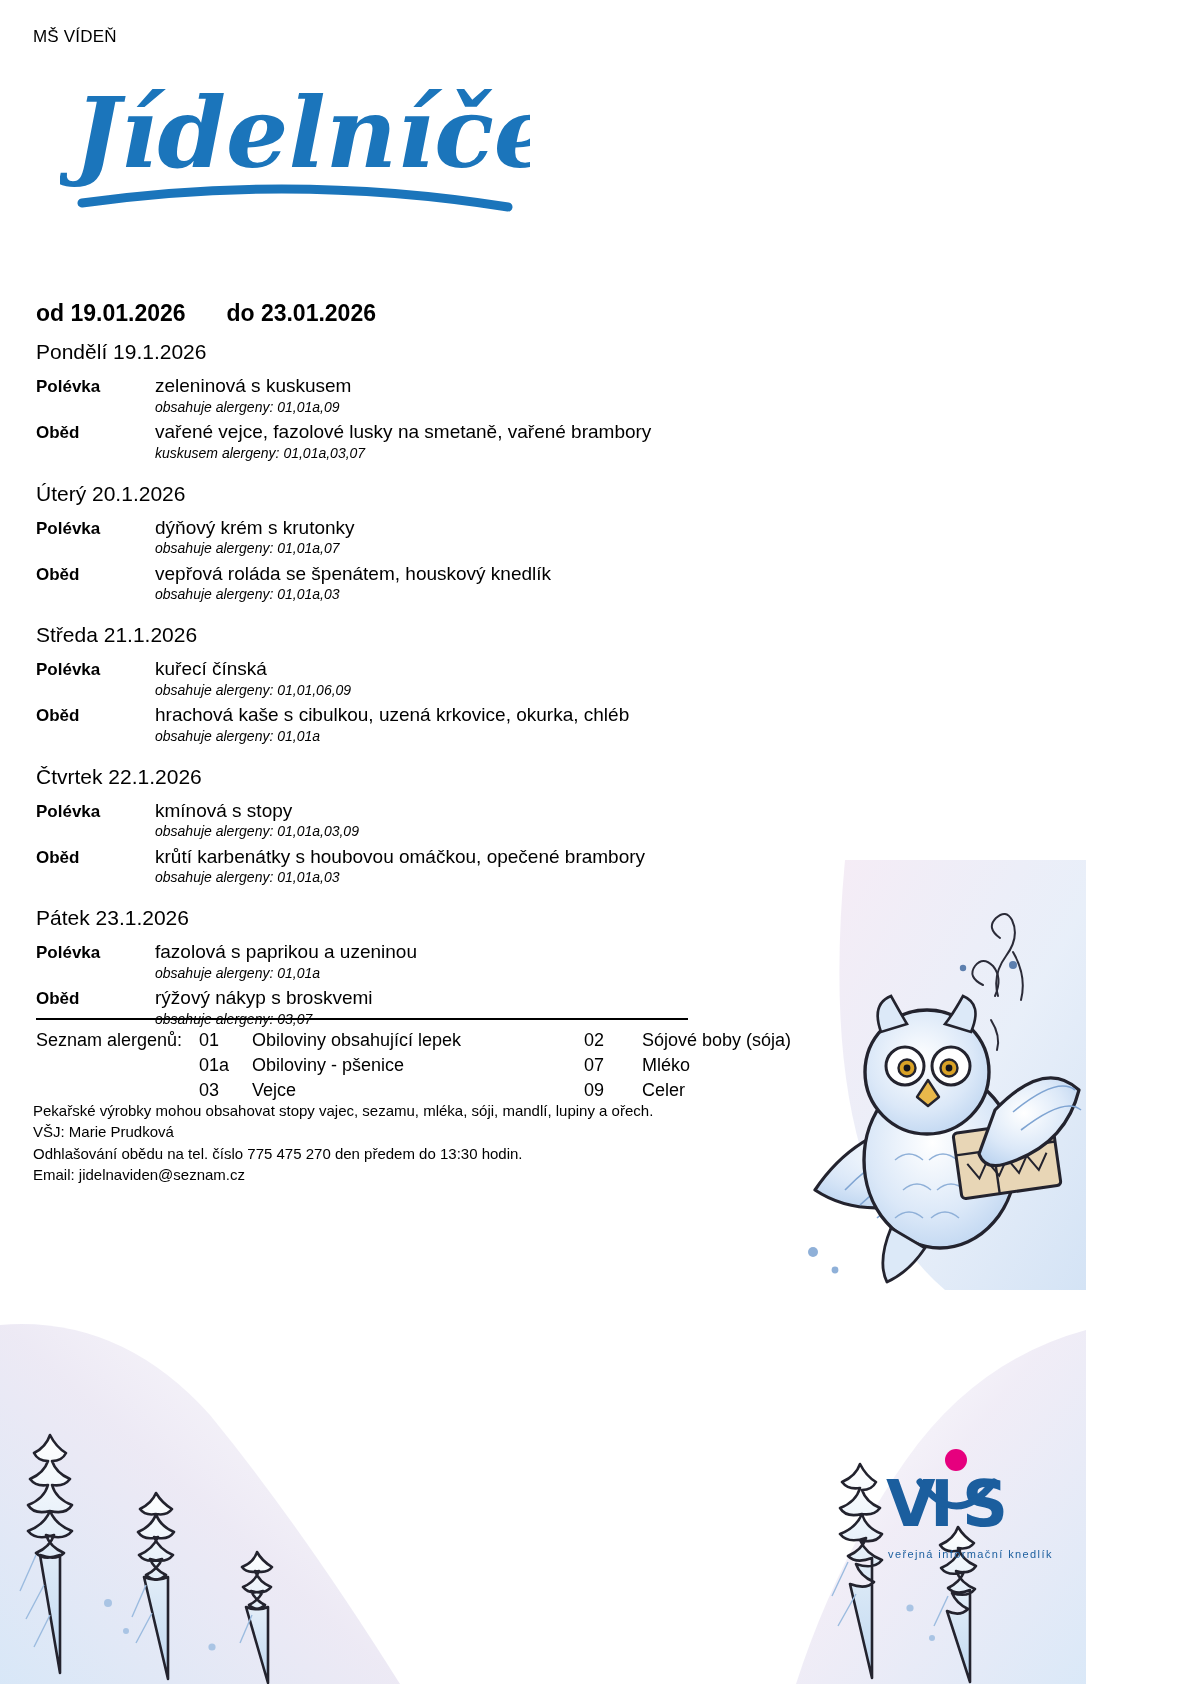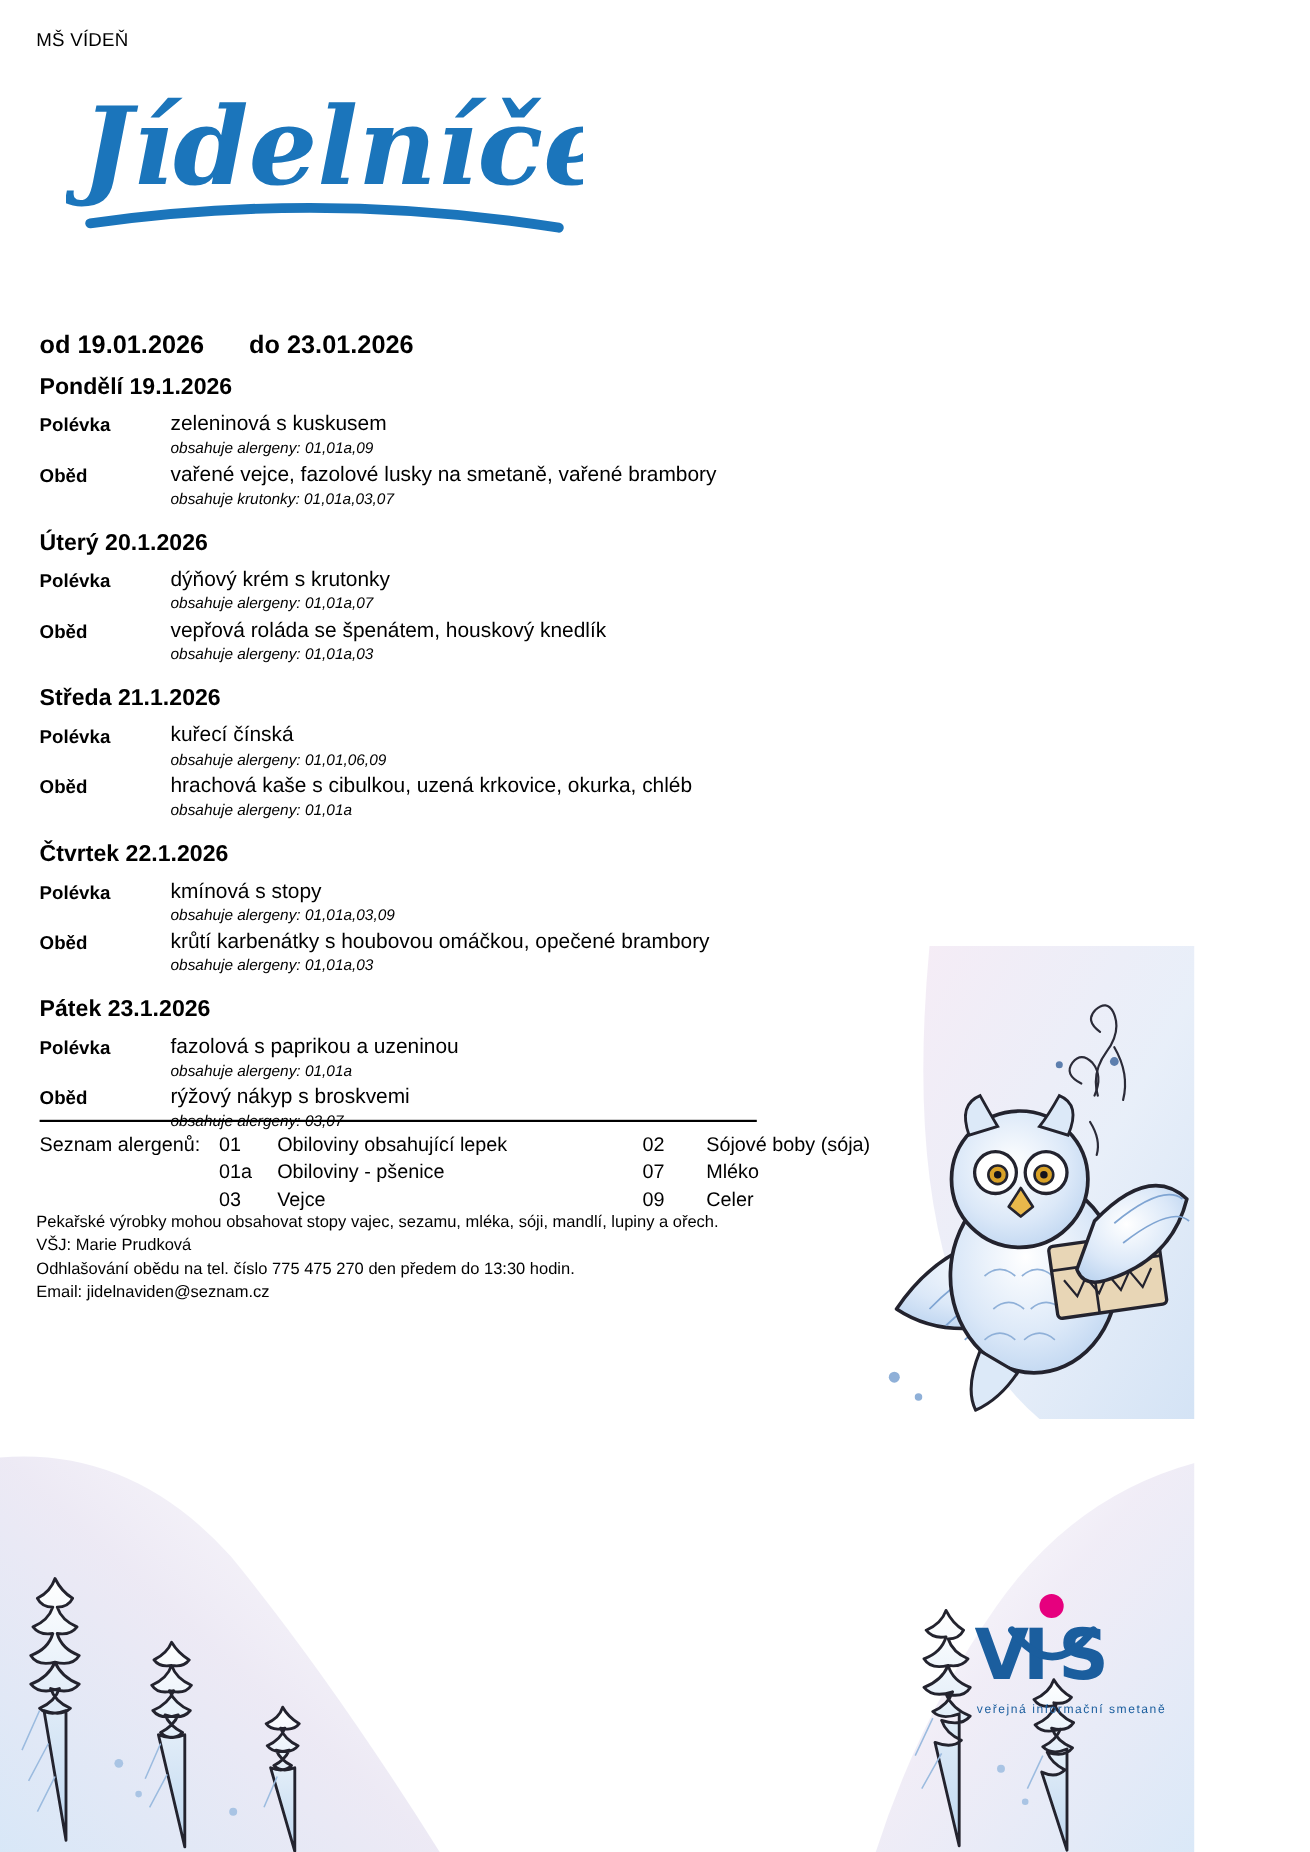--- a/index.html
+++ b/index.html
@@ -52,21 +52,21 @@
   
   .menu {
     position: absolute;
     left: 36px;
     top: 340px;
     width: 700px;
   }
   .day { margin-bottom: 6px; }
   .day-title {
     font-size: 21px;
-    font-weight: bold;
+    font-weight: normal;
     margin: 16px 0 12px 0;
     line-height: 1.1;
   }
   .day:first-child .day-title { margin-top: 0; }
   .course {
     display: flex;
     align-items: flex-start;
     margin-bottom: 2px;
   }
   .course-label {
@@ -191,21 +191,21 @@
         <div class="course-label">Polévka</div>
         <div class="course-body">
           <div class="course-name">zeleninová s kuskusem</div>
           <div class="course-allergens">obsahuje alergeny: 01,01a,09</div>
         </div>
       </div>
       <div class="course">
         <div class="course-label">Oběd</div>
         <div class="course-body">
           <div class="course-name">vařené vejce, fazolové lusky na smetaně, vařené brambory</div>
-          <div class="course-allergens">obsahuje krutonky: 01,01a,03,07</div>
+          <div class="course-allergens">kuskusem alergeny: 01,01a,03,07</div>
         </div>
       </div>
     </div>
 
     <div class="day">
       <div class="day-title">Úterý 20.1.2026</div>
       <div class="course">
         <div class="course-label">Polévka</div>
         <div class="course-body">
           <div class="course-name">dýňový krém s krutonky</div>
@@ -501,15 +501,15 @@
 
   <div class="vis-logo">
     <svg width="140" height="90" viewBox="0 0 140 90" aria-hidden="true">
       <circle cx="70" cy="12" r="11" fill="#e6007e"></circle>
       <text x="0" y="78" font-family="DejaVu Sans, sans-serif" font-size="64" font-weight="bold" fill="#1b5e9e">V</text>
       <text x="44" y="78" font-family="DejaVu Sans, sans-serif" font-size="64" font-weight="bold" fill="#1b5e9e">I</text>
       <text x="76" y="78" font-family="DejaVu Sans, sans-serif" font-size="64" font-weight="bold" fill="#1b5e9e">S</text>
       <path d="M34 34 q36 48 74 0" fill="none" stroke="#1b5e9e" stroke-width="7" stroke-linecap="round"></path>
     </svg>
   </div>
-  <div class="vis-tagline">veřejná informační smetaně</div>
+  <div class="vis-tagline">veřejná informační knedlík</div>
 
 </div>
 
 </body></html>

